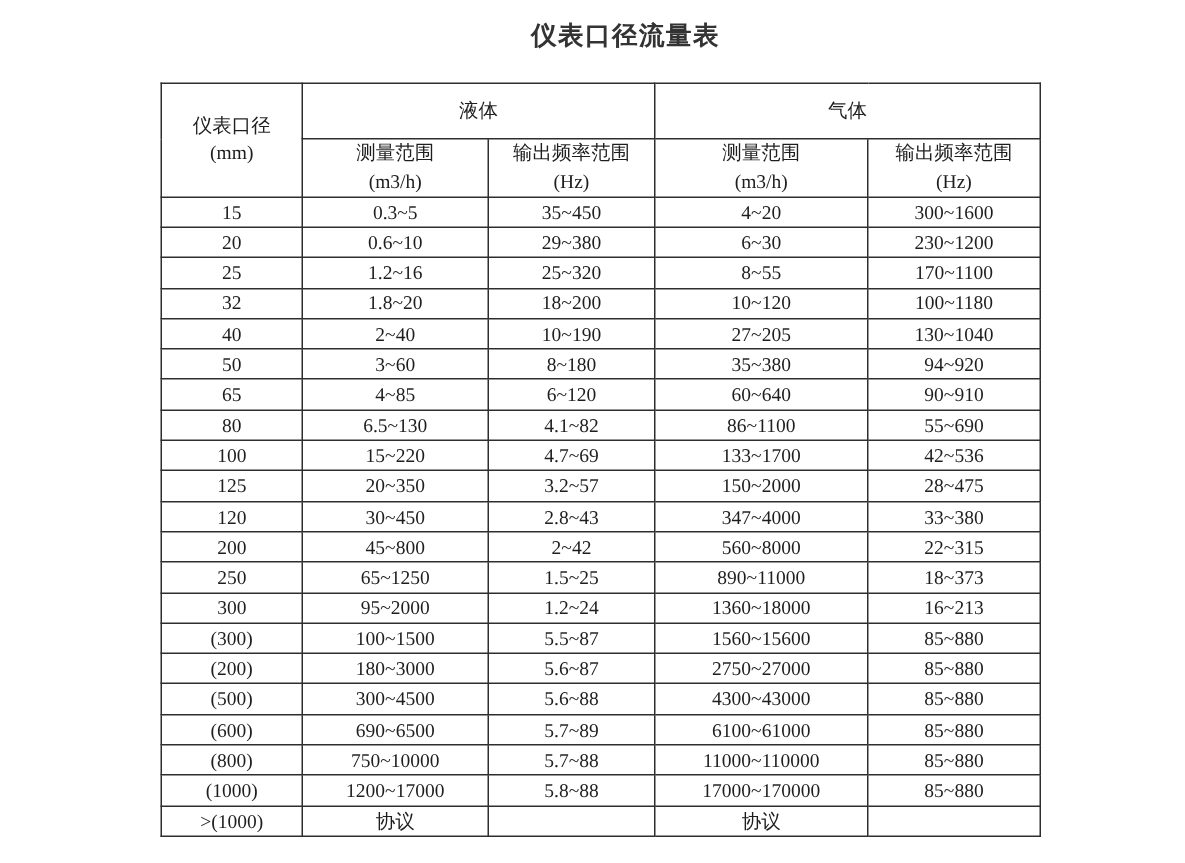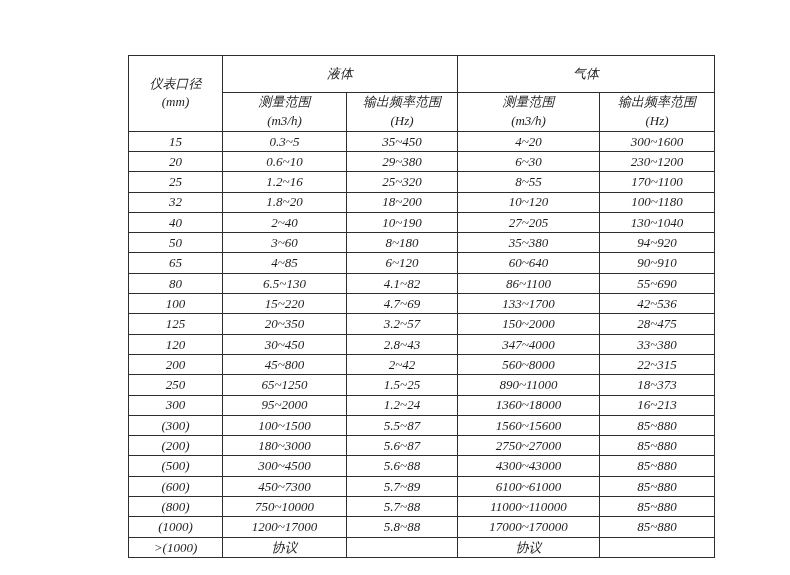--- a/index.html
+++ b/index.html
@@ -17,25 +17,24 @@
     top: 12px; left: 124px; width: 586px;
     text-align: center;
     font-family: "Liberation Sans", "DejaVu Sans", sans-serif;
     font-size: 17px;
     font-weight: bold;
     color: #333333;
     letter-spacing: 1px;
   }
   table.flow-table {
     position: absolute;
-    left: 128px; top: 55px;
+    left: 107px; top: 55px;
     width: 586px;
     border-collapse: collapse;
     table-layout: fixed;
-    font-style: italic;
   }
   .flow-table th, .flow-table td {
     border: 1px solid #2e2e2e;
     text-align: center;
     vertical-align: middle;
     font-size: 13px;
     font-weight: normal;
     color: #1e1e1e;
     padding: 0;
     line-height: 1.35;
@@ -50,20 +49,21 @@
   col.c2 { width: 124px; }
   col.c3 { width: 111px; }
   col.c4 { width: 142px; }
   col.c5 { width: 115px; }
 </style>
 </head>
 <body>
 
 <div class="page">
 
+  <div class="title">仪表口径流量表</div>
 
   <table class="flow-table">
     <colgroup>
       <col class="c1">
         <col class="c2">
         <col class="c3">
         <col class="c4">
         <col class="c5">
     </colgroup>
     <thead>
@@ -209,21 +209,21 @@
         </tr>
         <tr>
           <td>(500)</td>
           <td>300~4500</td>
           <td>5.6~88</td>
           <td>4300~43000</td>
           <td>85~880</td>
         </tr>
         <tr>
           <td>(600)</td>
-          <td>450~7300</td>
+          <td>690~6500</td>
           <td>5.7~89</td>
           <td>6100~61000</td>
           <td>85~880</td>
         </tr>
         <tr>
           <td>(800)</td>
           <td>750~10000</td>
           <td>5.7~88</td>
           <td>11000~110000</td>
           <td>85~880</td>

